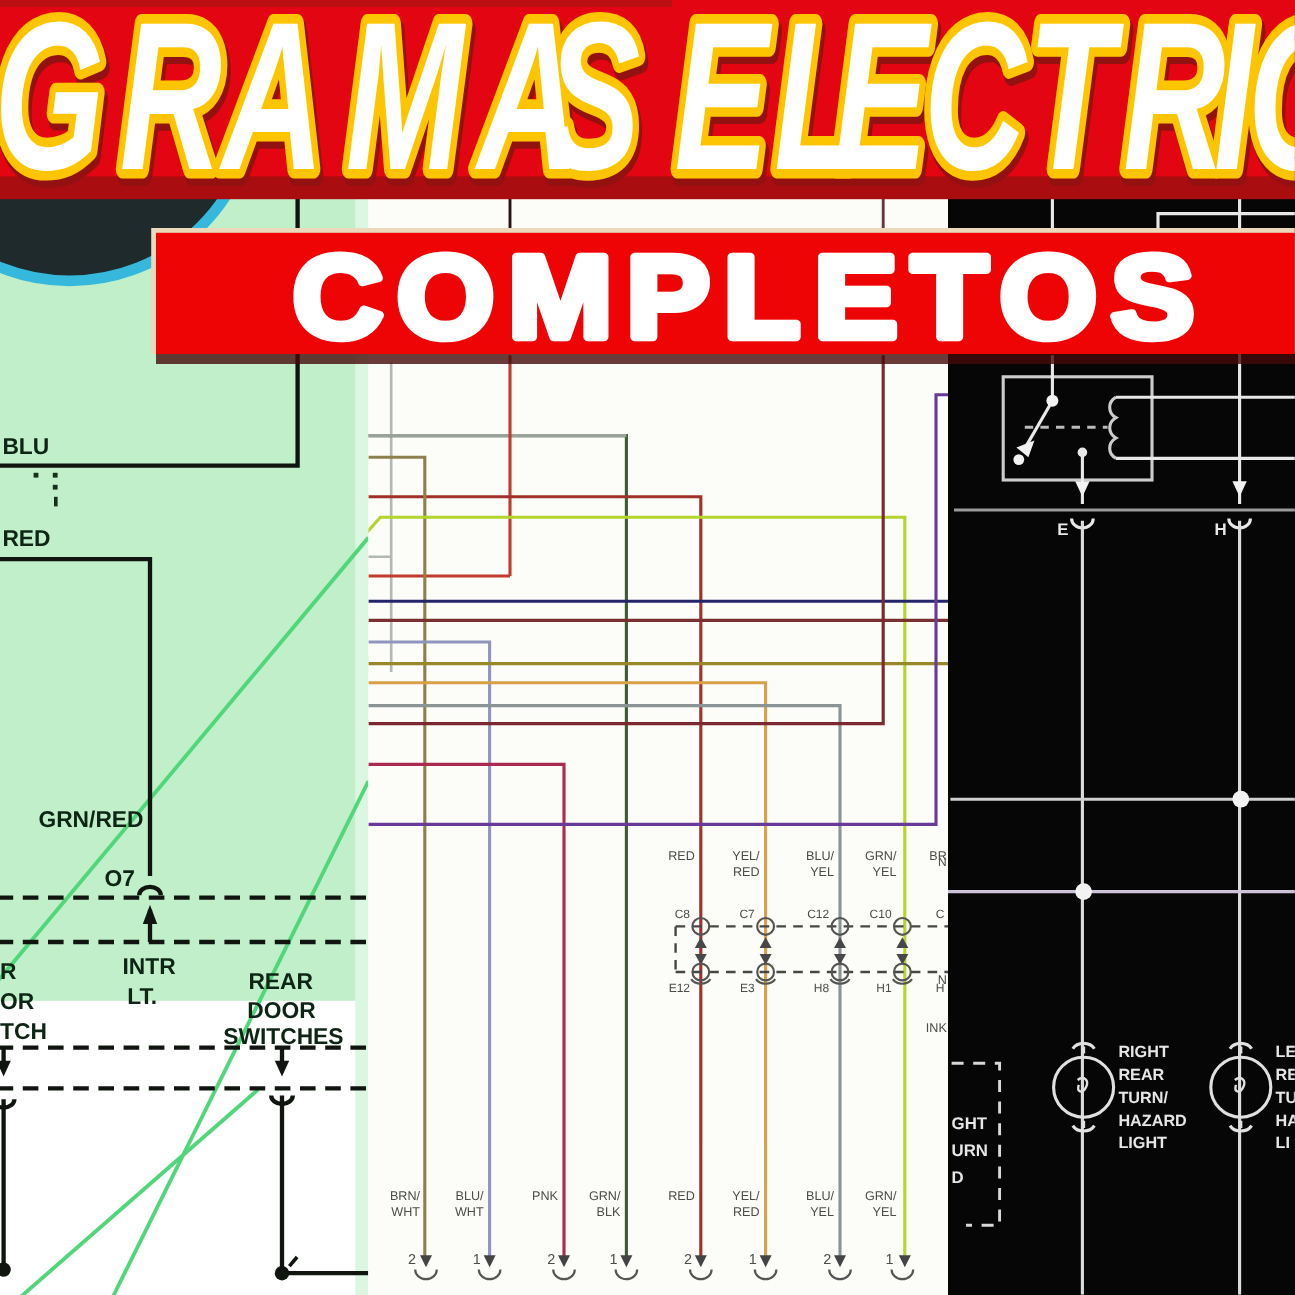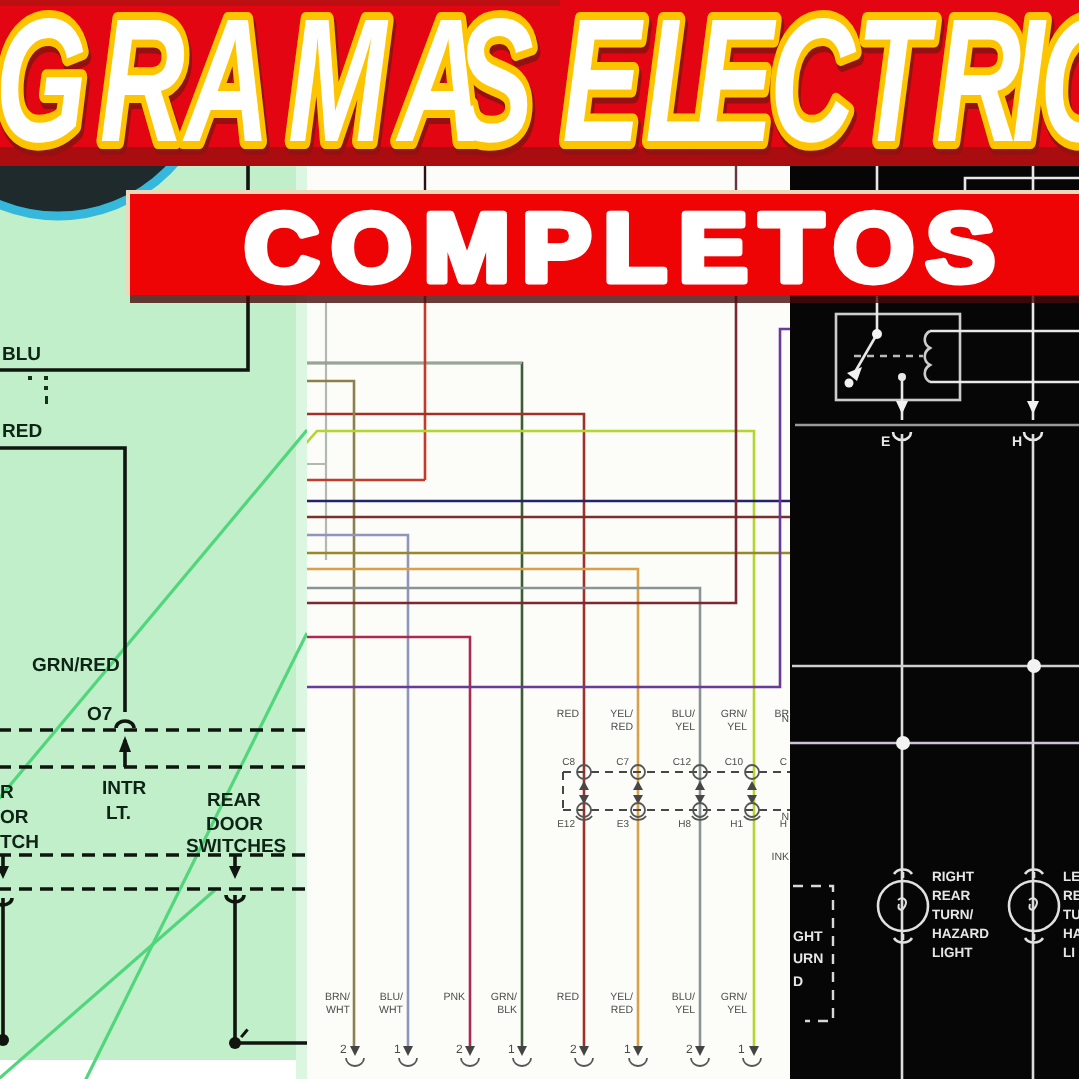--- a/index.html
+++ b/index.html
@@ -7,21 +7,21 @@
        font-family:"Liberation Sans", sans-serif;background:#fff;
        -webkit-font-smoothing:antialiased;}
   .abs{position:absolute;}
   svg{text-rendering:geometricPrecision;}
   div,svg{transform:translateZ(0);}
   body > div{filter:blur(0.55px);}
 </style>
 </head>
 <body>
 
-<div class="abs" style="left:0;top:0;width:307px;height:1060px;background:#c0efca;">
+<div class="abs" style="left:0;top:18px;width:307px;height:816px;background:#c0efca;">
 <svg width="307" height="1079" xmlns="http://www.w3.org/2000/svg">
 
   <rect x="296" y="0" width="11" height="1079" fill="#dcf7e1"></rect>
 
   <circle cx="58" cy="61" r="155" fill="#1e2a2c" stroke="#35b8dc" stroke-width="9"></circle>
 
   <g stroke="#52d67c" stroke-width="3.2" fill="none">
     <line x1="307" y1="430" x2="-4" y2="802"></line>
     <line x1="307" y1="633" x2="84" y2="1083"></line>
     <line x1="215" y1="890" x2="-6" y2="1083"></line>

